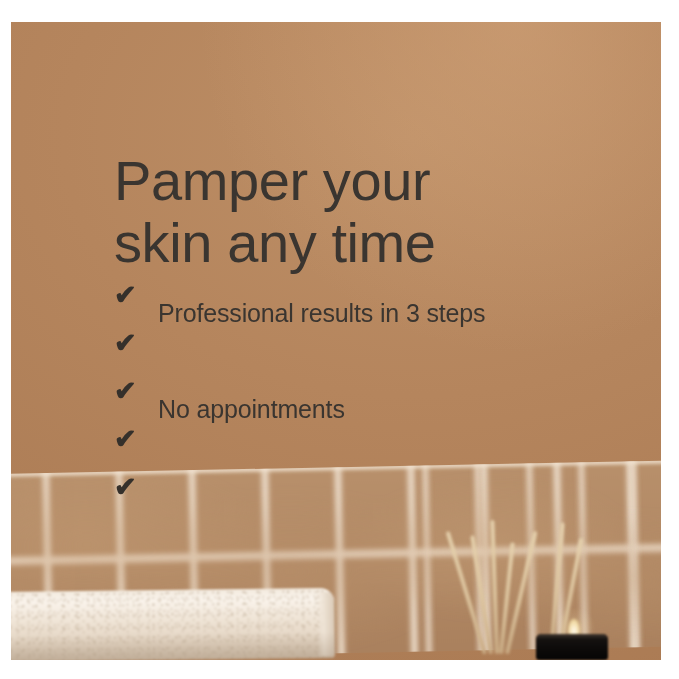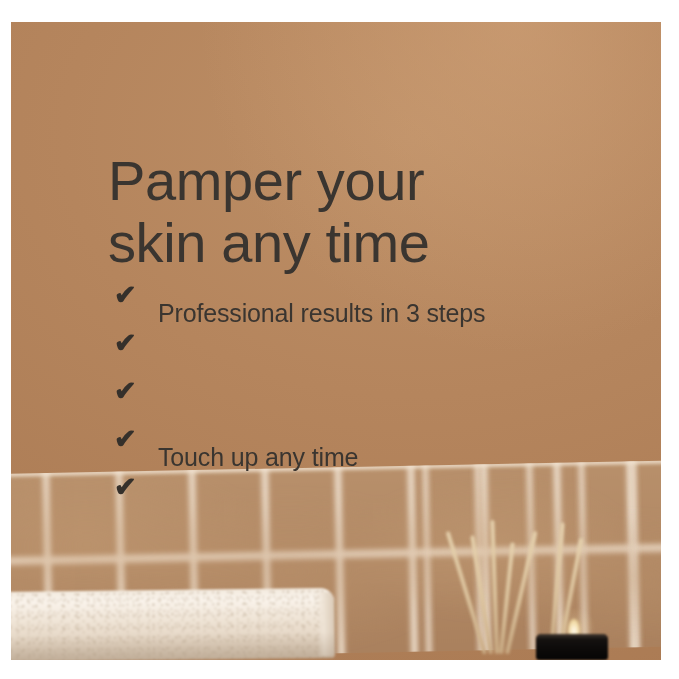--- a/index.html
+++ b/index.html
@@ -217,21 +217,21 @@
     right: 0; top: 4px;
     width: 18px;
     height: 64px;
     background: linear-gradient(to left, #d9c9b6 0%, #eee3d5 60%, rgba(238,227,213,0) 100%);
     border-radius: 0 8px 4px 0;
   }
 
   
   .headline {
     position: absolute;
-    left: 97px;
+    left: 103px;
     top: 90px;
     width: 520px;
     font-size: 56px;
     line-height: 1.12;
     font-weight: 300;
     letter-spacing: -0.4px;
     color: #3a3530;
     white-space: pre-line;
   }
 
@@ -309,24 +309,24 @@
     <div class="bullets">
       <div class="bullet-row">
         <span class="check">✔</span>
         <span class="bullet-text">Professional results in 3 steps</span>
       </div>
       <div class="bullet-row">
         <span class="check">✔</span>
       </div>
       <div class="bullet-row">
         <span class="check">✔</span>
-      </div>
-      <div class="bullet-row">
-        <span class="check">✔</span>
-        <span class="bullet-text">Touch up any time</span>
+        <span class="bullet-text">No appointments</span>
+      </div>
+      <div class="bullet-row">
+        <span class="check">✔</span>
       </div>
       <div class="bullet-row">
         <span class="check">✔</span>
       </div>
     </div>
 
   </div>
 </div>
 
 </body></html>

